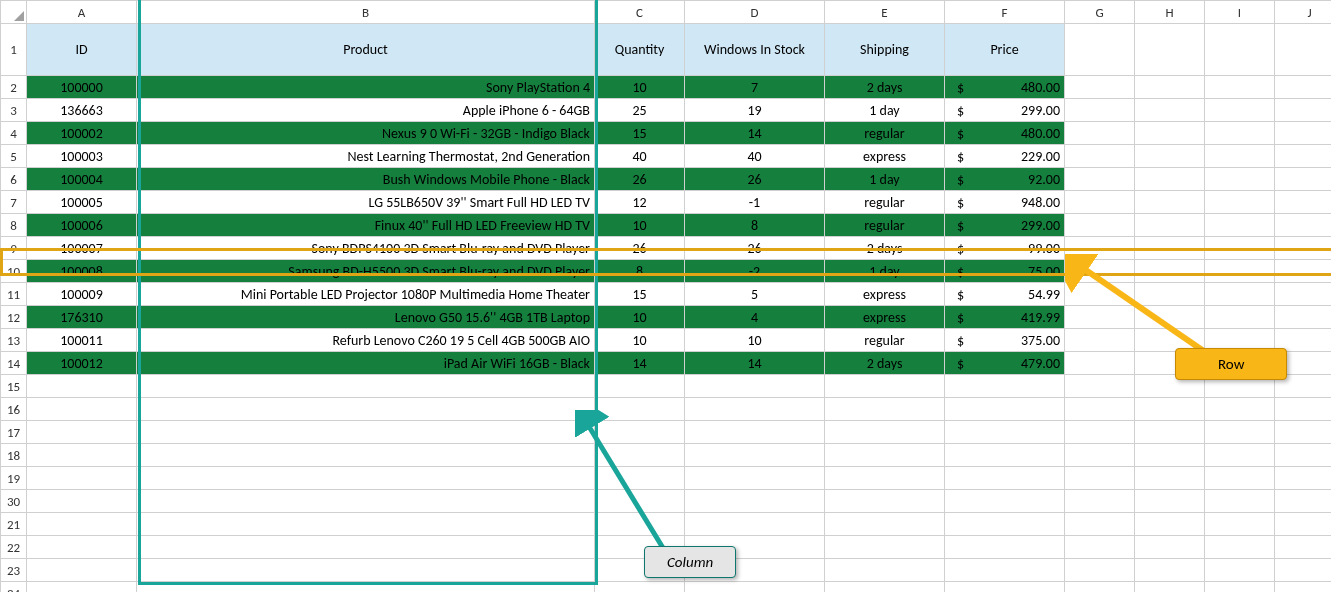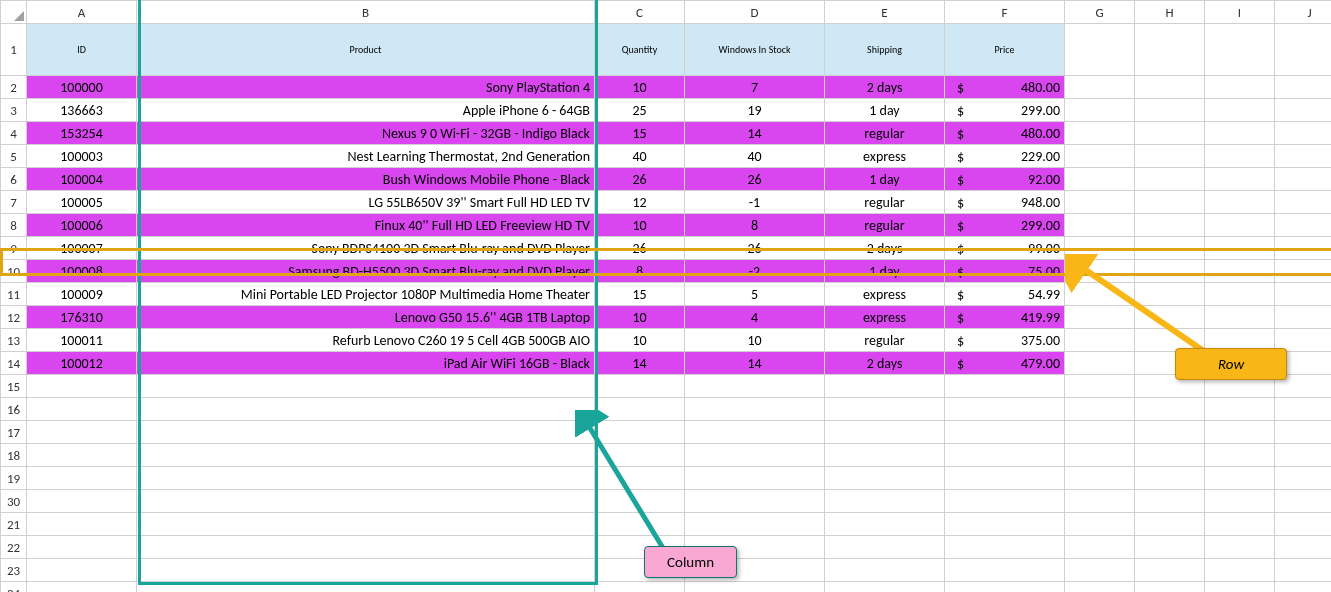--- a/index.html
+++ b/index.html
@@ -56,25 +56,25 @@
     text-align: center;
     font-size: 13px;
     color: #333;
     width: 26px;
   }
   
   .dh {
     background: #d0e7f5;
     text-align: center;
     height: 52px;
-    font-size: 10px;
+    font-size: 14px;
   }
   
   .dc { background: #fff; }
-  .alt { background: #d946ef; }
+  .alt { background: #15803d; }
   .ac { text-align: center; }
   .al { text-align: right; padding-left: 8px; }
   .ar { text-align: right; padding-right: 8px; }
   .price-cur { float: left; padding-left: 8px; }
   
   .cA { width: 110px; }
   .cB { width: 458px; }
   .cC { width: 90px; }
   .cD { width: 140px; }
   .cE { width: 120px; }
@@ -104,34 +104,34 @@
   }
   .callout {
     position: absolute;
     padding: 6px 22px;
     border-radius: 4px;
     font-size: 15px;
     color: #fff;
     box-shadow: 2px 2px 4px rgba(0,0,0,0.3);
   }
   .callout.teal {
-    background: #f9a8d4;
+    background: #e5e5e5;
     border: 1px solid #0e766d;
     color: #000;
     top: 546px;
     left: 644px;
+    font-style: italic;
   }
   .callout.orange {
     background: #f8b617;
     border: 1px solid #c78900;
     color: #000;
     top: 348px;
     left: 1175px;
     padding: 6px 42px;
-    font-style: italic;
   }
   svg.arrow { position: absolute; pointer-events: none; }
 </style>
 </head>
 <body>
 
 <table class="grid">
   <colgroup>
     <col style="width:26px">
     <col class="cA">
@@ -195,21 +195,21 @@
         <td class="dc ac">19</td>
         <td class="dc ac">1 day</td>
         <td class="dc ar"><span class="price-cur">$</span>299.00</td>
         <td class="dc"></td>
         <td class="dc"></td>
         <td class="dc"></td>
         <td class="dc"></td>
       </tr>
       <tr>
         <th class="rowhdr">4</th>
-        <td class="dc alt ac">153254</td>
+        <td class="dc alt ac">100002</td>
         <td class="dc alt al">Nexus 9 0 Wi-Fi - 32GB - Indigo Black</td>
         <td class="dc alt ac">15</td>
         <td class="dc alt ac">14</td>
         <td class="dc alt ac">regular</td>
         <td class="dc alt ar"><span class="price-cur">$</span>480.00</td>
         <td class="dc"></td>
         <td class="dc"></td>
         <td class="dc"></td>
         <td class="dc"></td>
       </tr>

